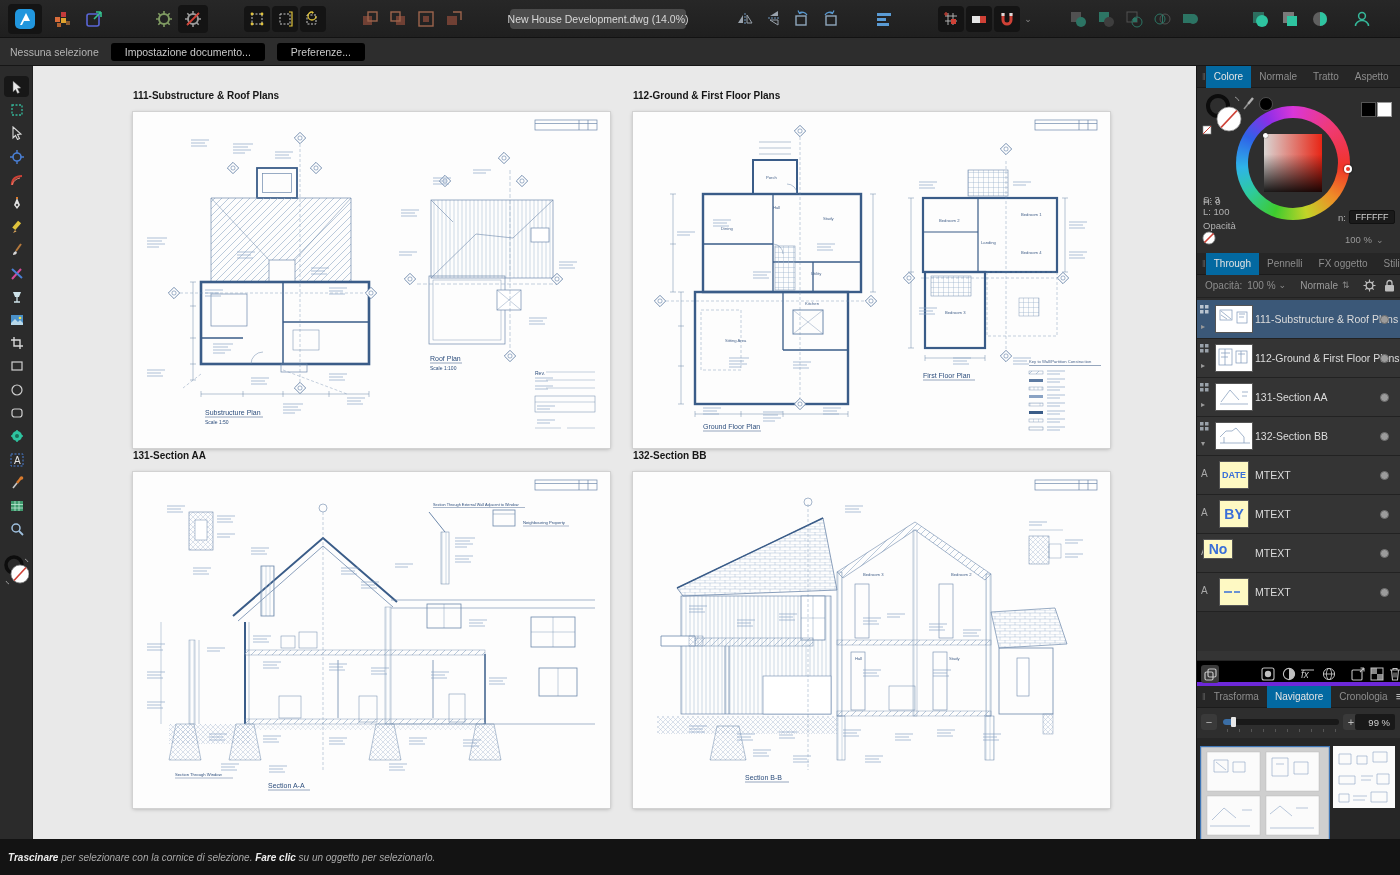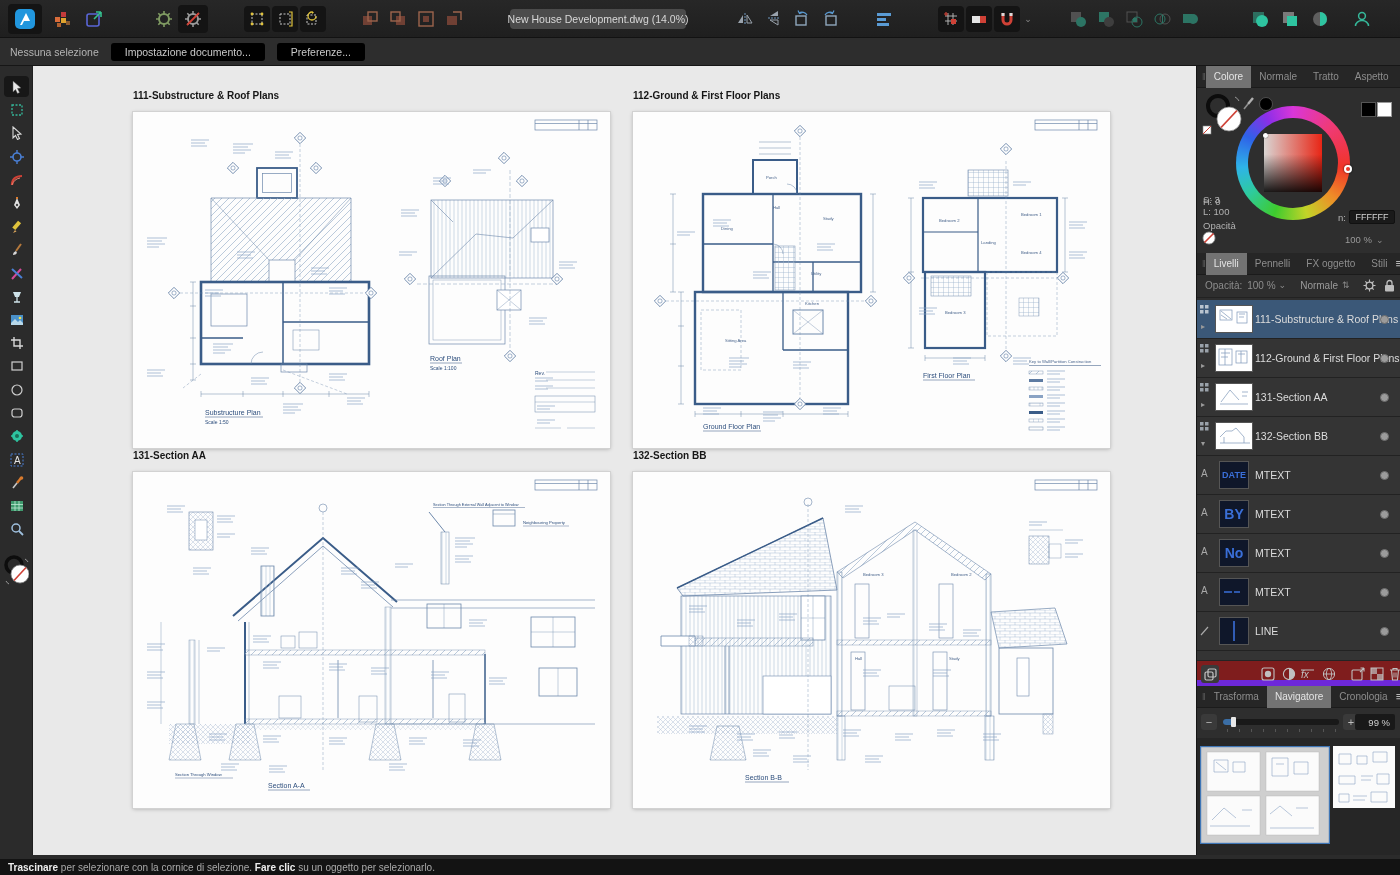--- a/index.html
+++ b/index.html
@@ -37,60 +37,60 @@
   .sheet { position:absolute; width:477px; height:336px; background:#fdfdfd;
            box-shadow:0 0 0 1px #d2d2d2, 0 1px 4px rgba(0,0,0,.28); }
 
   
   .rpanel { position:absolute; right:0; top:66px; width:204px; height:789px; background:#2e2e2e;
             border-left:1px solid #151515; font-size:10px; color:#bdbdbd; }
   .rp { position:absolute; left:0; width:204px; }
   .tabbar { display:flex; align-items:center; height:22px; background:#262626; border-bottom:1px solid #1b1b1b; }
   .grip { color:#5c5c5c; font-size:9px; padding:0 2px 0 5px; letter-spacing:-2px; }
   .tab { padding:0 8px; height:22px; line-height:22px; color:#8d8d8d; font-size:10px; white-space:nowrap; }
-  .tab.active { background:#737373; color:#e4e4e4; }
+  .tab.active { background:#0369a1; color:#e4e4e4; }
   .burger { margin-left:auto; padding-right:8px; color:#b8b8b8; font-size:13px; }
 
   .hsl { position:absolute; left:6px; color:#b2b2b2; font-size:9.5px; }
   .hexbox { position:absolute; background:#1a1a1a; border:1px solid #111; border-radius:2px;
             color:#d6d6d6; font-size:9px; display:flex; align-items:center; justify-content:center; }
   .opac-dd { position:absolute; color:#9a9a9a; font-size:9.5px; display:flex; align-items:center; gap:4px; }
 
   .lrow { position:absolute; left:0; width:204px; height:39px; background:#343434; border-bottom:1px solid #222; }
   .lrow.sel { background:#3b5878; }
   .lgut { position:absolute; left:0; top:0; width:16px; height:38px; }
   .lthumb { position:absolute; top:5px; background:#fff; border:1px solid #555; }
-  .lthumb.dark { background:#0f172a; }
+  .lthumb.dark { background:#fef9c3; }
   .llabel { position:absolute; left:58px; top:0; height:38px; line-height:38px; color:#dcdcdc; font-size:10.5px; white-space:nowrap; }
   .ldot { position:absolute; right:12px; top:15px; width:9px; height:9px; border-radius:50%;
           background:#9b9b9b; border:1px solid #6c6c6c; }
   .gutgrid { position:absolute; left:3px; top:5px; }
   .gutchev { position:absolute; left:4px; top:22px; color:#9a9a9a; font-size:8px; }
   .gutA { position:absolute; left:4px; top:12px; color:#a9a9a9; font-size:10px; }
   .mtx { width:100%; height:100%; display:flex; align-items:center; justify-content:center;
          color:#3a6fd8; font-weight:bold; overflow:hidden; }
 
-  .bbar { position:absolute; height:26px; background:#7f1d1d; border-bottom:6px solid #6d28d9; border-top:1px solid #242424; }
+  .bbar { position:absolute; height:26px; background:#000000; border-bottom:4px solid #6d28d9; border-top:1px solid #242424; }
   .bic { position:absolute; top:4px; width:18px; height:18px; display:flex; align-items:center; justify-content:center; }
   .bic.boxed { background:#3a3a3a; border-radius:3px; }
 
   .navbtn { position:absolute; width:16px; height:16px; background:#3a3a3a; border-radius:3px; color:#bdbdbd;
             font-size:11px; display:flex; align-items:center; justify-content:center; top:6px; }
   .navtrack { position:absolute; left:26px; top:11px; width:116px; height:6px; background:#191919; border-radius:3px; }
   .navfill { position:absolute; left:0; top:0; width:11px; height:6px; background:#3b6ea5; border-radius:3px 0 0 3px; }
   .navhandle { position:absolute; left:8px; top:-2px; width:5px; height:10px; background:#e8e8e8; border-radius:1px; }
   .navticks { position:absolute; left:30px; top:21px; width:110px; height:3px;
               background:repeating-linear-gradient(to right,#555 0 1px,transparent 1px 12px); }
   .navval { position:absolute; right:6px; top:6px; width:40px; height:16px; background:#191919; border-radius:2px;
             color:#cfcfcf; font-size:9.5px; display:flex; align-items:center; justify-content:flex-end; padding-right:5px; }
   .navthumbs { position:absolute; top:0; left:0; width:204px; height:117px; background:#262626; }
 
   
-  .statusbar { position:absolute; left:0; bottom:0; width:1400px; height:16px; background:#131313;
-               display:flex; align-items:center; padding-left:8px; font-size:10px; color:#a9a9a9; white-space:pre; }
+  .statusbar { position:absolute; left:0; bottom:0; width:1400px; height:36px; background:#131313;
+               display:flex; align-items:center; padding-left:8px; font-size:10px; color:#a9a9a9; white-space:pre;font-style:italic; }
   .statusbar b { color:#ededed; }
 
   .sheet text { font-family:"Liberation Sans", sans-serif; }
 </style>
 </head>
 <body>
 
 <svg width="0" height="0" style="position:absolute" aria-hidden="true">
   <defs>
     <pattern id="pDiag" width="7" height="7" patternUnits="userSpaceOnUse">
@@ -856,21 +856,21 @@
       <div class="hexbox" style="left:152px;top:144px;width:46px;height:14px">FFFFFF</div>
       <div class="opac-dd" style="left:148px;top:168px">
         <span>100 %</span>
           <span class="chev">⌄</span>
       </div>
     </div>
 
     <div class="rp" style="top:187px;height:433px">
       <div class="tabbar">
         <span class="grip">‖</span>
-        <span class="tab active">Livelli</span>
+        <span class="tab active">Through</span>
         <span class="tab">Pennelli</span>
         <span class="tab">FX oggetto</span>
         <span class="tab">Stili</span>
         <span class="burger">≡</span>
       </div>
       <div style="position:absolute;top:20px;left:0;width:204px;height:25px;border-bottom:1px solid #222;display:flex;align-items:center;color:#8d8d8d;font-size:10px">
         <span style="margin-left:8px">Opacità:</span>
         <span style="margin-left:5px">100 %</span>
         <span class="chev" style="margin-left:3px">⌄</span>
         <span style="margin-left:14px;color:#9a9a9a">Normale</span>
@@ -990,50 +990,36 @@
         <div class="lthumb dark" style="left:22px;width:30px;height:28px">
             <div class="mtx" style="font-size:14px">BY</div>
           </div>
         <div class="llabel">MTEXT</div>
         <div class="ldot"></div>
       </div>
       <div class="lrow" style="top:281px">
         <div class="lgut">
             <span class="gutA">A</span>
           </div>
-        <div class="lthumb dark" style="left:22px;width:30px;height:28px">
+        <div class="lthumb dark" style="left:6px;width:30px;height:20px">
             <div class="mtx" style="font-size:14px">No</div>
           </div>
         <div class="llabel">MTEXT</div>
         <div class="ldot"></div>
       </div>
       <div class="lrow" style="top:320px">
         <div class="lgut">
             <span class="gutA">A</span>
           </div>
         <div class="lthumb dark" style="left:22px;width:30px;height:28px">
             <svg width="28" height="26">
               <path d="M4,13 h8 M14,13 h6" stroke="#3a6fd8" stroke-width="1.4"></path>
             </svg>
           </div>
         <div class="llabel">MTEXT</div>
-        <div class="ldot"></div>
-      </div>
-      <div class="lrow" style="top:359px">
-        <div class="lgut">
-            <svg class="gutgrid" style="top:14px" width="9" height="10">
-              <path d="M1,9 L8,1" stroke="#a9a9a9" stroke-width="1.2"></path>
-            </svg>
-          </div>
-        <div class="lthumb dark" style="left:22px;width:30px;height:28px">
-            <svg width="28" height="26">
-              <path d="M14,3 V23" stroke="#3a6fd8" stroke-width="1.6"></path>
-            </svg>
-          </div>
-        <div class="llabel">LINE</div>
         <div class="ldot"></div>
       </div>
       <div class="lrow" style="top:398px;height:9px;border-bottom:none"></div>
 
       <div class="bbar" style="top:407px;left:0;width:204px">
         <div class="bic boxed" style="left:4px">
             <svg width="13" height="13">
               <rect x="1" y="4" width="8" height="8" rx="1.5" fill="none" stroke="#c5c5c5" stroke-width="1.2"></rect>
               <rect x="4" y="1" width="8" height="8" rx="1.5" fill="none" stroke="#c5c5c5" stroke-width="1.2"></rect>
             </svg>

